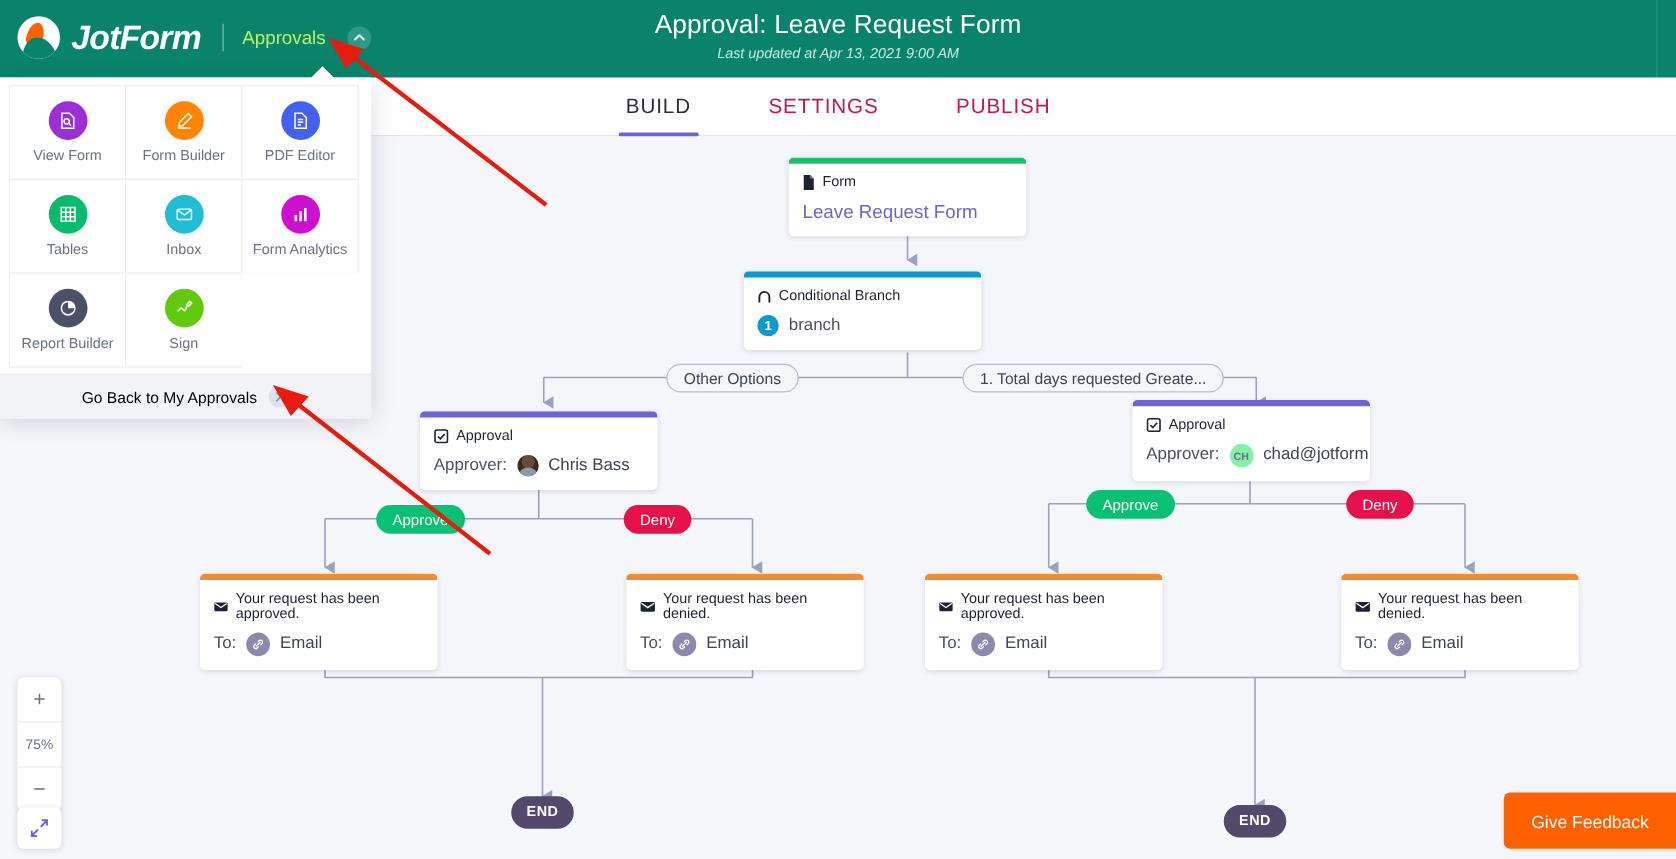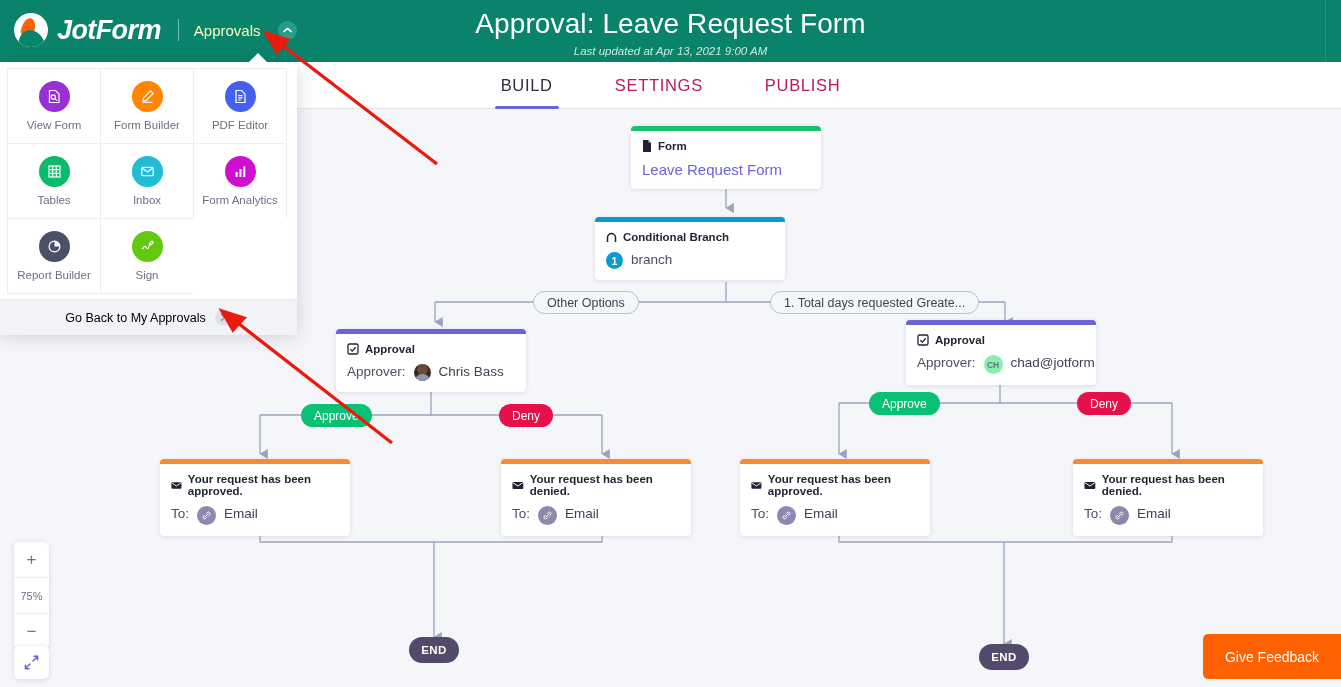--- a/index.html
+++ b/index.html
@@ -29,33 +29,33 @@
   .logo-circle .swoosh {
     position: absolute; left: 2px; top: 17px; width: 28px; height: 20px;
     background: #09846b; border-radius: 50% 50% 0 0 / 100% 100% 0 0;
     transform: rotate(-14deg);
   }
   .brand-name {
     color: #fff; font-size: 27px; font-weight: 700; font-style: italic;
     letter-spacing: -.6px;
   }
   .brand-sep { width: 1px; height: 22px; background: rgba(255,255,255,.45); margin: 0 6px 0 8px; }
-  .brand-sub { color: #fef9c3; font-size: 15px; font-weight: 500; }
+  .brand-sub { color: #bef264; font-size: 15px; font-weight: 500; }
   .chev-btn {
     width: 19px; height: 19px; border-radius: 50%; background: #2a9c86;
     margin-left: 8px; display: flex; align-items: center; justify-content: center;
     cursor: pointer;
   }
   .chev-btn svg { display: block; }
 
   .hdr-center {
     position: absolute; left: 0; top: 8px; width: 1341px; text-align: center;
     pointer-events: none;
   }
-  .hdr-title { color: #fff; font-size: 28px; font-weight: 400; letter-spacing: .1px; }
+  .hdr-title { color: #fff; font-size: 21px; font-weight: 400; letter-spacing: .1px; }
   .hdr-sub { color: #cfe7e0; font-size: 11.5px; margin-top: 5px; font-style: italic; }
 
   
   .tabbar {
     position: absolute; left: 0; top: 62px; width: 1341px; height: 47px;
     background: #fff; border-bottom: 1px solid #e3e5ec; z-index: 20;
   }
   .tabs { display: flex; justify-content: center; gap: 62px; height: 47px; align-items: center; }
   .tab {
     font-size: 16.5px; color: #be185d; letter-spacing: .7px; cursor: pointer;
@@ -109,21 +109,21 @@
   .wires { position: absolute; left: 0; top: 0; width: 1341px; height: 578px; }
 
   .node {
     position: absolute; background: #fff; border-radius: 4px;
     box-shadow: 0 1px 4px rgba(40,45,70,.13); overflow: hidden;
   }
   .node .topbar { height: 5px; width: 100%; }
   .node .body { padding: 9px 11px 11px 11px; }
   .node-head {
     display: flex; align-items: center; gap: 6px;
-    font-size: 11.5px; font-weight: 700; color: #1f2233;
+    font-size: 11.5px; font-weight: 400; color: #1f2233;
   }
   .node-sub { margin-top: 9px; display: flex; align-items: flex-start; gap: 8px; font-size: 13px; }
 
   .form-link { color: #6c63d8; font-size: 15px; }
   .branch-badge {
     width: 17px; height: 17px; border-radius: 50%; background: #0b9ad0;
     color: #fff; font-size: 10.5px; font-weight: 700;
     display: flex; align-items: center; justify-content: center;
   }
   .branch-txt { color: #4a4f63; font-size: 13.5px; }

